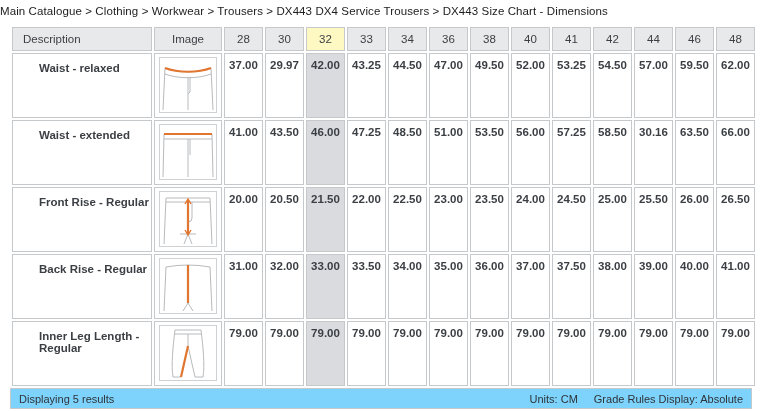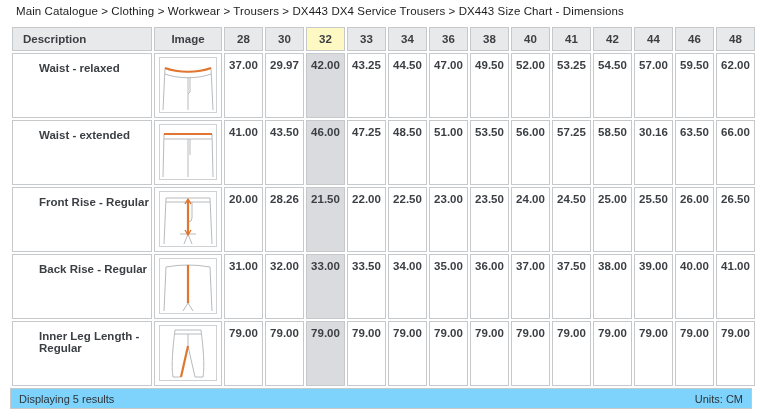--- a/index.html
+++ b/index.html
@@ -1,22 +1,22 @@
 <!DOCTYPE html>
 <html><head>
 <meta charset="utf-8">
 <style>
   html,body{margin:0;padding:0;background:#fff;width:762px;height:411px;overflow:hidden;
     font-family:"Liberation Sans", sans-serif;}
-  .breadcrumb{padding:5px 8px 0 16px;font-size:11.5px;color:#1c1c1c;letter-spacing:0.1px;}
+  .breadcrumb{padding:5px 8px 0 0;font-size:11.5px;color:#1c1c1c;letter-spacing:0.1px;}
   .panel{margin:8px 10px 0 10px;width:742px;}
   table.sizechart{border-collapse:separate;border-spacing:2px;table-layout:fixed;width:742px;background:#fff;}
   table.sizechart th, table.sizechart td{border:1px solid #c6c9cc;box-sizing:border-box;
     font-size:11.5px;color:#3b3f44;}
-  th{background:#e8e9ea;font-weight:bold;height:24px;text-align:center;padding:0;}
+  th{background:#e8e9ea;font-weight:normal;height:24px;text-align:center;padding:0;}
   th.desc-h{text-align:left;padding-left:10px;}
   th.hl{background:#fef9c3;}
   td{background:#fff;vertical-align:top;text-align:center;padding-top:5px;font-weight:600;font-size:12px;}
   td.hl{background:#d9dbde;margin-top:7px;}
   td.desc{text-align:left;padding-left:26px;padding-top:8px;font-weight:600;font-size:11.5px;}
   td.imgcell{padding:3px 0 2px 0;text-align:center;}
   .imgbox{width:56px;height:54px;border:1px solid #cfd2d4;background:#fff;display:inline-block;}
   .imgbox svg{display:block;}
   tr.row-tall td{height:61px;}
   .footerbar{border:1px solid #c6c9cc;background:#7dd3fc;height:19px;display:flex;
@@ -134,21 +134,21 @@
                   <path d="M28 42 L32 52"></path>
             <path d="M20 42 L36 42"></path>
           </g>
           <path d="M28 8 L28 42" fill="none" stroke="#e0762f" stroke-width="2.2"></path>
           <path d="M25 12 L28 7 L31 12" fill="none" stroke="#e0762f" stroke-width="1.4"></path>
           <path d="M25 38 L28 43 L31 38" fill="none" stroke="#e0762f" stroke-width="1.4"></path>
         </svg>
       </span>
     </td>
     <td>20.00</td>
-    <td>28.26</td>
+    <td>20.50</td>
     <td class="hl">21.50</td>
     <td>22.00</td>
     <td>22.50</td>
     <td>23.00</td>
     <td>23.50</td>
     <td>24.00</td>
     <td>24.50</td>
     <td>25.00</td>
     <td>25.50</td>
     <td>26.00</td>
@@ -220,15 +220,16 @@
     <td>79.00</td>
     <td>79.00</td>
   </tr>
 </tbody>
     </table>
 
 <div class="footerbar">
   <span>Displaying 5 results</span>
   <span class="footer-right">
     <span>Units: CM</span>
+    <span>Grade Rules Display: Absolute</span>
   </span>
 </div>
 </div>
 
 </body></html>

